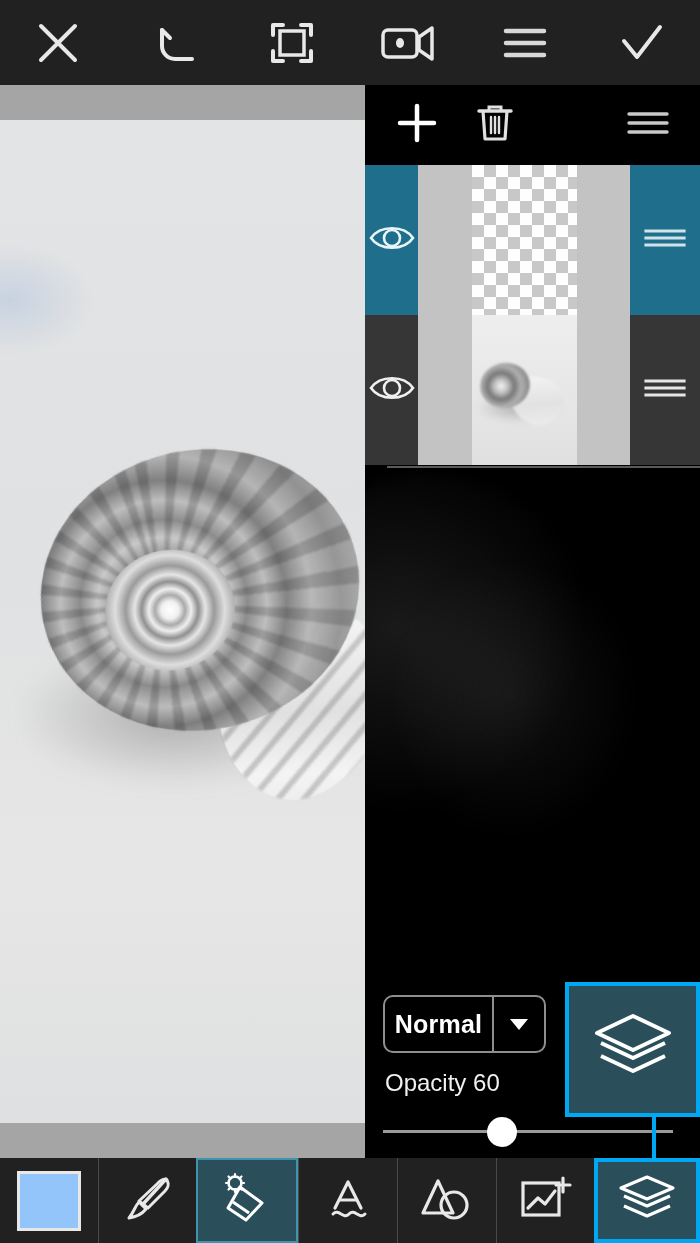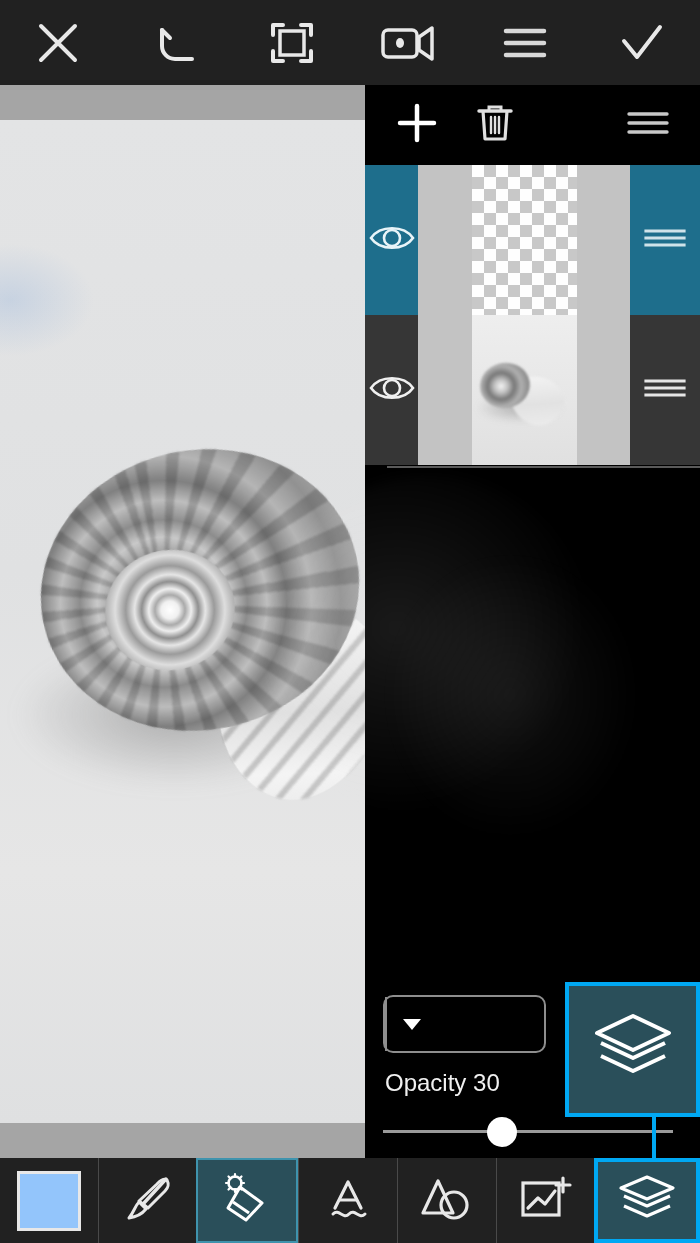--- a/index.html
+++ b/index.html
@@ -379,27 +379,28 @@
           <svg width="44" height="28" viewBox="0 0 44 28">
             <path d="M3 7 H41 M3 14 H41 M3 21 H41" stroke="#e6e6e6" stroke-width="3.2" stroke-linecap="square"></path>
           </svg>
         </span>
       </div>
     </div>
     <div class="lr-divider" style="top:381px;"></div>
 
     <div id="layer-footer">
       <div id="blend-select">
+        <div id="blend-label">Normal</div>
         <div id="blend-divider"></div>
         <div id="blend-caret">
           <span class="caret-tri"></span>
         </div>
       </div>
 
-      <div id="opacity-label">Opacity 30</div>
+      <div id="opacity-label">Opacity 60</div>
 
       <div id="opacity-slider">
         <div id="opacity-track"></div>
         <div id="opacity-knob" style="left: 104px;"></div>
       </div>
 
       <div id="layers-fab">
         <span>
           <svg width="84" height="76" viewBox="0 0 84 76">
             <path d="M42 6 L78 23 L42 40 L6 23 Z" stroke="#fff" stroke-width="4" fill="none" stroke-linejoin="round"></path>

